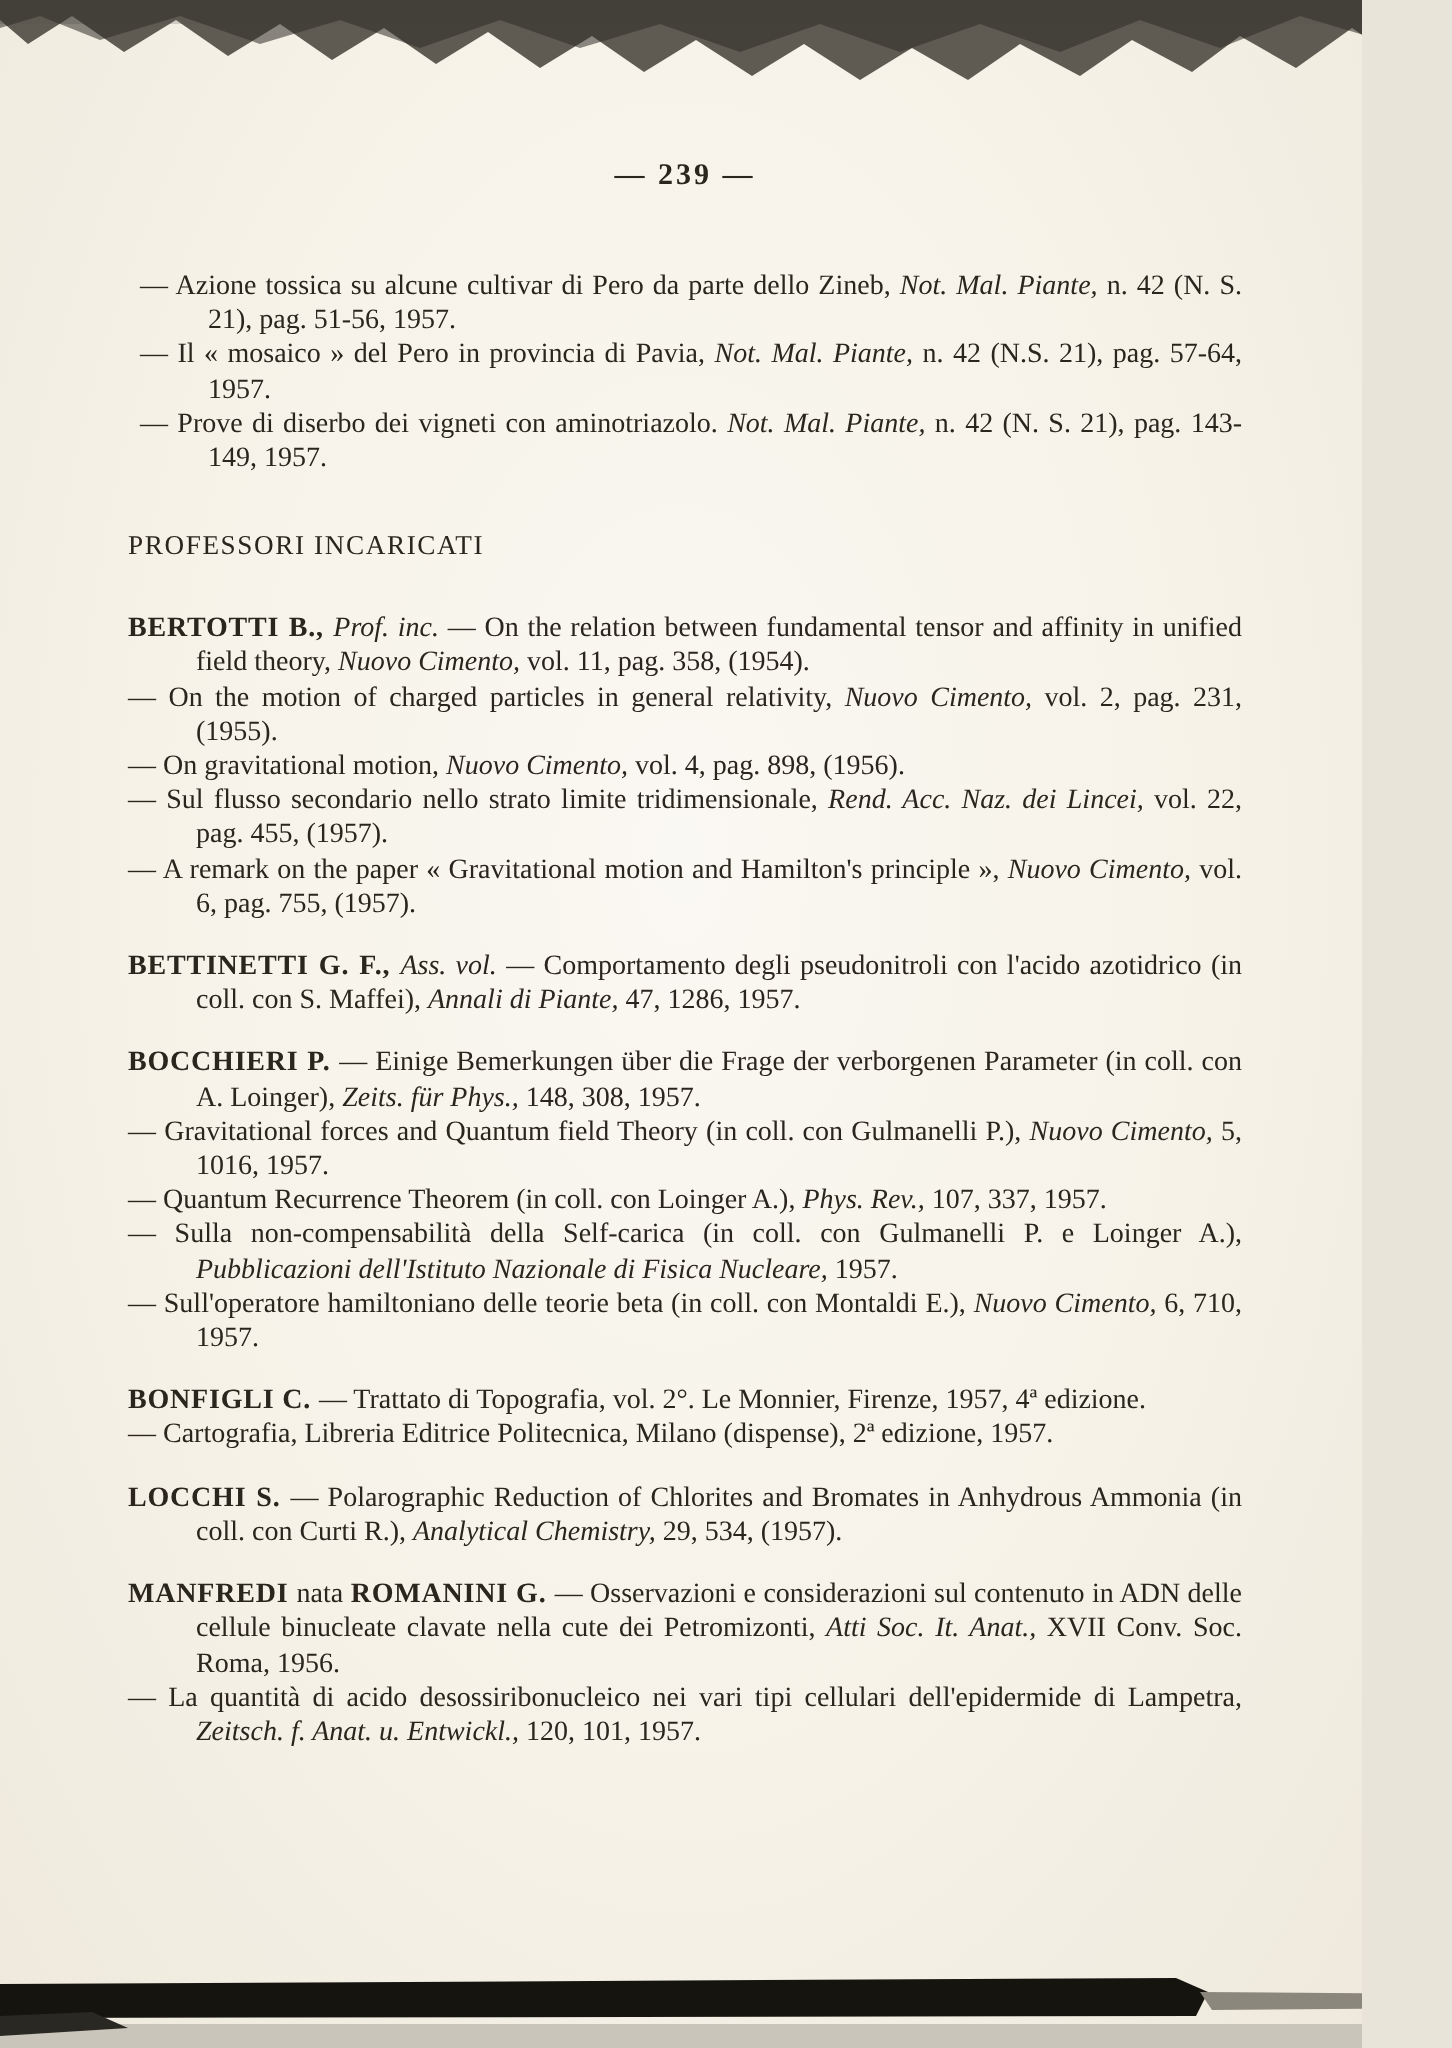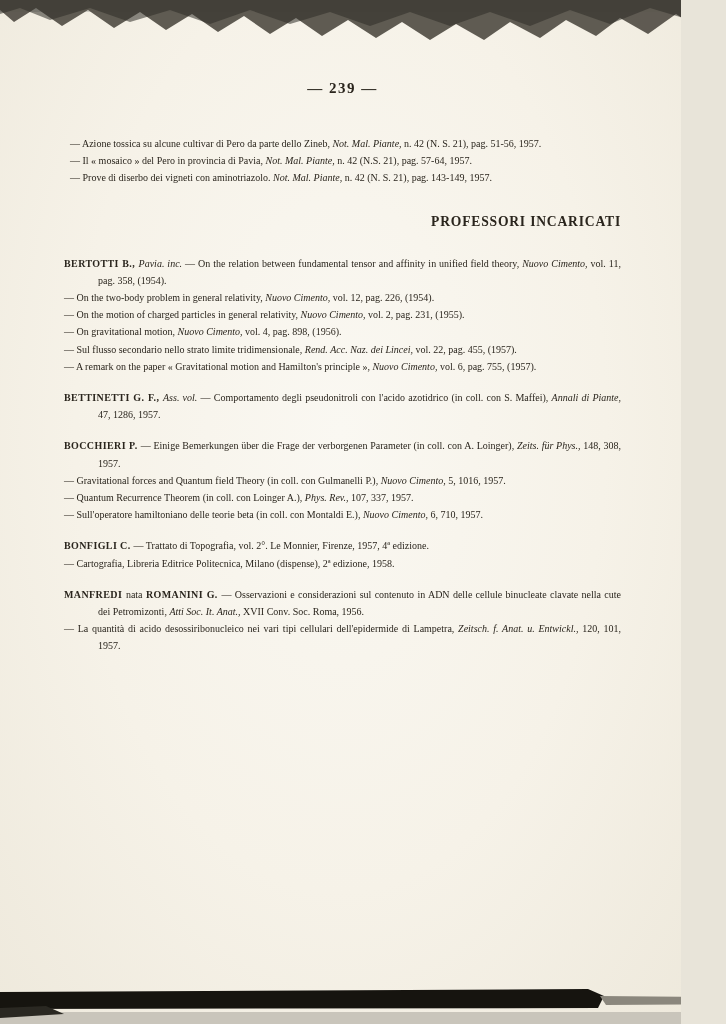--- a/index.html
+++ b/index.html
@@ -24,29 +24,29 @@
   }
   .pageno {
     text-align:center;
     font-size:15px;
     font-weight:bold;
     letter-spacing:1.5px;
     margin-bottom:38px;
   }
   .intro { padding-left:6px; }
   .entry {
-    font-size:10px;
+    font-size:14px;
     line-height:17.2px;
     text-align:justify;
     padding-left:34px;
     text-indent:-34px;
   }
   .heading {
-    text-align:right;
-    font-weight:bold;
+    text-align:left;
+    font-weight:normal;
     font-size:13.6px;
     letter-spacing:0.8px;
     margin:27px 0 25px 0;
   }
   .block { margin-bottom:14px; }
   .au { font-weight:bold; letter-spacing:0.4px; }
   .it { font-style:italic; }
 </style>
 </head>
 <body>
@@ -66,41 +66,42 @@
     <div class="intro">
         <p class="entry"><span>— Azione tossica su alcune cultivar di Pero da parte dello Zineb, </span><span class="it">Not. Mal. Piante,</span><span> n. 42 (N. S. 21), pag. 51-56, 1957.</span></p>
         <p class="entry"><span>— Il « mosaico » del Pero in provincia di Pavia, </span><span class="it">Not. Mal. Piante,</span><span> n. 42 (N.S. 21), pag. 57-64, 1957.</span></p>
         <p class="entry"><span>— Prove di diserbo dei vigneti con aminotriazolo. </span><span class="it">Not. Mal. Piante,</span><span> n. 42 (N. S. 21), pag. 143-149, 1957.</span></p>
       </div>
 
     <div class="heading">PROFESSORI INCARICATI</div>
 
     <div>
         <div class="block">
-          <p class="entry"><span class="au">BERTOTTI B., </span><span class="it">Pavia. inc.</span><span> — On the relation between fundamental tensor and affinity in unified field theory, </span><span class="it">Nuovo Cimento,</span><span> vol. 11, pag. 358, (1954).</span></p>
-          <p class="entry"><span>— On the two-body problem in general relativity, </span><span class="it">Nuovo Cimento,</span><span> vol. 12, pag. 226, (1954).</span></p>
+          <p class="entry"><span class="au">BERTOTTI B., </span><span class="it">Prof. inc.</span><span> — On the relation between fundamental tensor and affinity in unified field theory, </span><span class="it">Nuovo Cimento,</span><span> vol. 11, pag. 358, (1954).</span></p>
           <p class="entry"><span>— On the motion of charged particles in general relativity, </span><span class="it">Nuovo Cimento,</span><span> vol. 2, pag. 231, (1955).</span></p>
           <p class="entry"><span>— On gravitational motion, </span><span class="it">Nuovo Cimento,</span><span> vol. 4, pag. 898, (1956).</span></p>
           <p class="entry"><span>— Sul flusso secondario nello strato limite tridimensionale, </span><span class="it">Rend. Acc. Naz. dei Lincei,</span><span> vol. 22, pag. 455, (1957).</span></p>
           <p class="entry"><span>— A remark on the paper « Gravitational motion and Hamilton's principle », </span><span class="it">Nuovo Cimento,</span><span> vol. 6, pag. 755, (1957).</span></p>
         </div>
         <div class="block">
           <p class="entry"><span class="au">BETTINETTI G. F., </span><span class="it">Ass. vol.</span><span> — Comportamento degli pseudonitroli con l'acido azotidrico (in coll. con S. Maffei), </span><span class="it">Annali di Piante,</span><span> 47, 1286, 1957.</span></p>
         </div>
         <div class="block">
           <p class="entry"><span class="au">BOCCHIERI P. </span><span>— Einige Bemerkungen über die Frage der verborgenen Parameter (in coll. con A. Loinger), </span><span class="it">Zeits. für Phys.,</span><span> 148, 308, 1957.</span></p>
           <p class="entry"><span>— Gravitational forces and Quantum field Theory (in coll. con Gulmanelli P.), </span><span class="it">Nuovo Cimento,</span><span> 5, 1016, 1957.</span></p>
           <p class="entry"><span>— Quantum Recurrence Theorem (in coll. con Loinger A.), </span><span class="it">Phys. Rev.,</span><span> 107, 337, 1957.</span></p>
+          <p class="entry"><span>— Sulla non-compensabilità della Self-carica (in coll. con Gulmanelli P. e Loinger A.), </span><span class="it">Pubblicazioni dell'Istituto Nazionale di Fisica Nucleare,</span><span> 1957.</span></p>
           <p class="entry"><span>— Sull'operatore hamiltoniano delle teorie beta (in coll. con Montaldi E.), </span><span class="it">Nuovo Cimento,</span><span> 6, 710, 1957.</span></p>
         </div>
         <div class="block">
           <p class="entry"><span class="au">BONFIGLI C. </span><span>— Trattato di Topografia, vol. 2°. Le Monnier, Firenze, 1957, 4ª edizione.</span></p>
-          <p class="entry"><span>— Cartografia, Libreria Editrice Politecnica, Milano (dispense), 2ª edizione, 1958.</span></p>
+          <p class="entry"><span>— Cartografia, Libreria Editrice Politecnica, Milano (dispense), 2ª edizione, 1957.</span></p>
         </div>
         <div class="block">
+          <p class="entry"><span class="au">LOCCHI S. </span><span>— Polarographic Reduction of Chlorites and Bromates in Anhydrous Ammonia (in coll. con Curti R.), </span><span class="it">Analytical Chemistry,</span><span> 29, 534, (1957).</span></p>
         </div>
         <div class="block">
           <p class="entry"><span class="au">MANFREDI </span><span>nata </span><span class="au">ROMANINI G. </span><span>— Osservazioni e considerazioni sul contenuto in ADN delle cellule binucleate clavate nella cute dei Petromizonti, </span><span class="it">Atti Soc. It. Anat.,</span><span> XVII Conv. Soc. Roma, 1956.</span></p>
           <p class="entry"><span>— La quantità di acido desossiribonucleico nei vari tipi cellulari dell'epidermide di Lampetra, </span><span class="it">Zeitsch. f. Anat. u. Entwickl.,</span><span> 120, 101, 1957.</span></p>
         </div>
       </div>
 
   </div>
 
   <svg class="edge-bottom" width="726" height="40" viewBox="0 0 726 40" aria-hidden="true">

